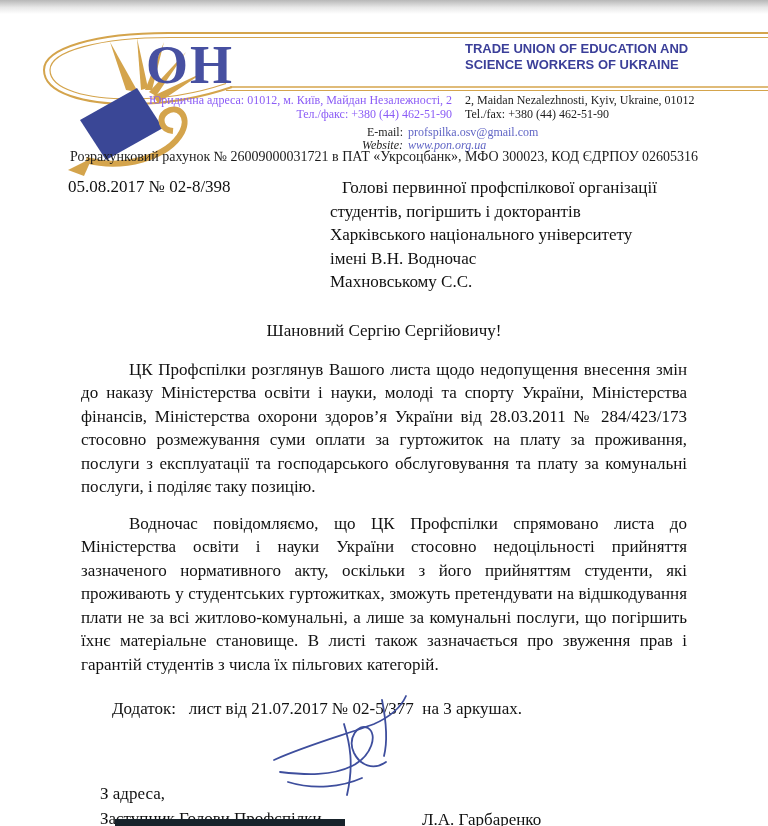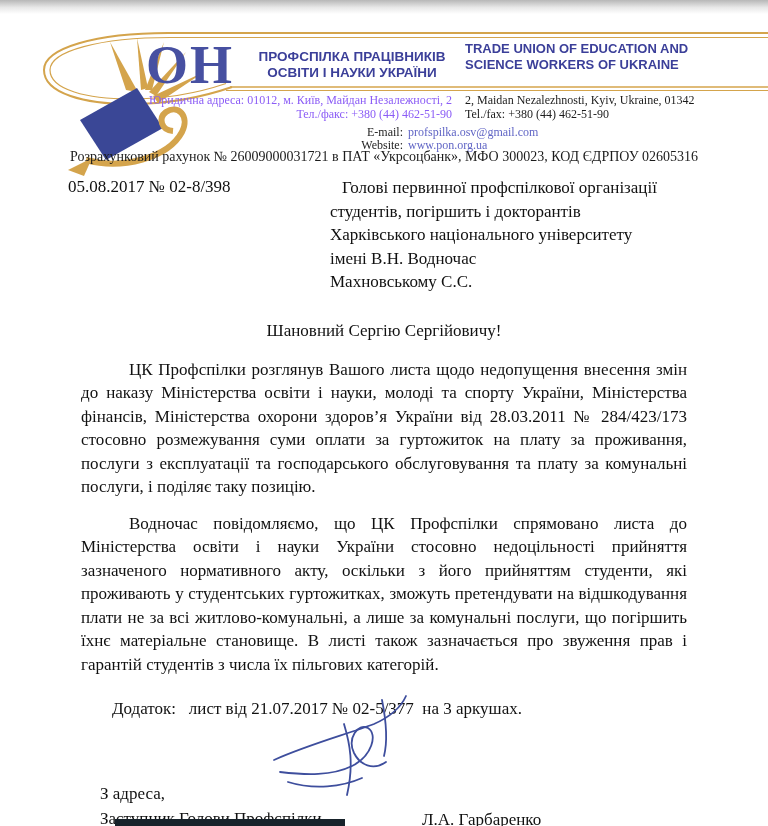--- a/index.html
+++ b/index.html
@@ -17,21 +17,21 @@
   .org-en{position:absolute;left:465px;top:41px;width:290px;
         font-family:Liberation Sans, sans-serif;font-weight:700;font-size:13px;
         line-height:16px;color:#3b3f99;}
   .addr-uk{position:absolute;left:0;top:94px;width:452px;text-align:right;
         font-size:12px;line-height:13.5px;color:#8b5cf6;}
   .addr-en{position:absolute;left:465px;top:94px;width:300px;text-align:left;
         font-size:12px;line-height:13.5px;color:#1c1c1c;}
   .contact-line{position:absolute;left:0;width:768px;font-size:12px;line-height:12px;color:#1c1c1c;}
   .contact-line .lbl{display:inline-block;width:403px;text-align:right;}
   .contact-line .val{margin-left:5px;color:#6065c5;text-decoration:none;}
-  .email-line{top:126px;} .site-line{top:139px;}
+  .email-line{top:126px;} .site-line{top:139px;font-style:italic;}
   .bank-line{position:absolute;left:0;top:149px;width:768px;text-align:center;
         font-size:14px;color:#1c1c1c;}
   
   .content{position:absolute;left:68px;top:176px;width:632px;}
   .ref-row{position:relative;}
   .date-ref{position:absolute;left:0;top:1px;font-size:17px;white-space:pre;}
   .addressee{margin-left:262px;font-size:17px;line-height:23.5px;}
   .addressee div:first-child{text-indent:12px;}
   .salutation{margin-top:27px;text-align:center;font-size:17px;}
   .body-par{margin:13px;text-indent:48px;text-align:justify;font-size:17px;line-height:23.5px;}
@@ -60,37 +60,33 @@
       <polygon points="149,92 186,52 156,96" fill="#d4a44c"></polygon>
       <polygon points="153,96 204,72 158,103" fill="#d4a44c"></polygon>
       <polygon points="80,120 137,88 163,128 106,160" fill="#3a4796"></polygon>
       <path d="M86,160 C122,170 168,158 182,132 C190,116 178,104 166,112 C158,118 161,130 173,131" fill="none" stroke="#d4a44c" stroke-width="6"></path>
       <polygon points="68,170 92,158 84,176" fill="#d4a44c"></polygon>
     </g>
   </svg>
 
   <div class="logo-on">ОН</div>
 
-  <div class="org-uk">
-    <div>ПРОФСПІЛКА ПРАЦІВНИКІВ</div>
-    <div>ОСВІТИ І НАУКИ УКРАЇНИ</div>
-  </div>
 
   <div class="org-en">
     <div>TRADE UNION OF EDUCATION AND</div>
     <div>SCIENCE WORKERS OF UKRAINE</div>
   </div>
 
   <div class="addr-uk">
     <div>Юридична адреса: 01012, м. Київ, Майдан Незалежності, 2</div>
     <div>Тел./факс: +380 (44) 462-51-90</div>
   </div>
 
   <div class="addr-en">
-    <div>2, Maidan Nezalezhnosti, Kyiv, Ukraine, 01342</div>
+    <div>2, Maidan Nezalezhnosti, Kyiv, Ukraine, 01012</div>
     <div>Tel./fax: +380 (44) 462-51-90</div>
   </div>
 
   <div class="contact-line email-line">
     <span class="lbl">E-mail:</span><a class="val" href="#">profspilka.osv@gmail.com</a>
   </div>
   <div class="contact-line site-line">
     <span class="lbl">Website:</span><a class="val" href="#">www.pon.org.ua</a>
   </div>
 

